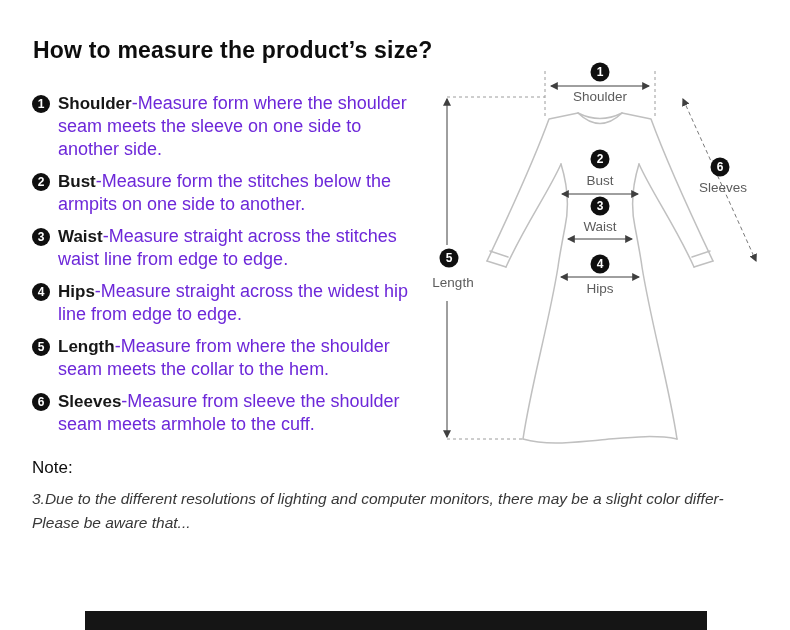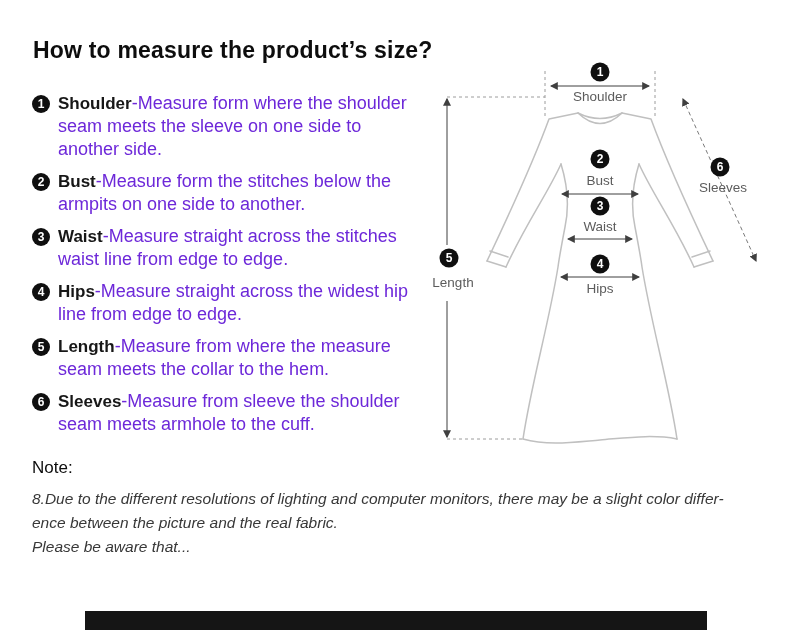--- a/index.html
+++ b/index.html
@@ -54,21 +54,21 @@
     <div class="inst">
       <span class="badge">2</span><span class="term">Bust</span><span class="desc">-Measure form the stitches below the armpits on one side to another.</span>
     </div>
     <div class="inst">
       <span class="badge">3</span><span class="term">Waist</span><span class="desc">-Measure straight across the stitches waist line from edge to edge.</span>
     </div>
     <div class="inst">
       <span class="badge">4</span><span class="term">Hips</span><span class="desc">-Measure straight across the widest hip line from edge to edge.</span>
     </div>
     <div class="inst">
-      <span class="badge">5</span><span class="term">Length</span><span class="desc">-Measure from where the measure seam meets the collar to the hem.</span>
+      <span class="badge">5</span><span class="term">Length</span><span class="desc">-Measure from where the shoulder seam meets the collar to the hem.</span>
     </div>
     <div class="inst">
       <span class="badge">6</span><span class="term">Sleeves</span><span class="desc">-Measure from sleeve the shoulder seam meets armhole to the cuff.</span>
     </div>
   </div>
 
   <svg class="diagram" width="360" height="415" viewBox="0 0 360 415">
     <defs>
       <marker id="mA" markerWidth="8" markerHeight="8" viewBox="0 0 10 10" refX="8.5" refY="5" orient="auto">
         <path d="M0,0 L10,5 L0,10 Z" fill="#3f3f3f"></path>
@@ -138,20 +138,19 @@
       <line x1="253" y1="44" x2="326" y2="206" stroke="#7a7a7a" stroke-width="1" stroke-dasharray="4 3" marker-start="url(#mB)" marker-end="url(#mA)"></line>
       <circle cx="290" cy="112" r="9.5" fill="#0f0f0f"></circle>
       <text x="290" y="116" fill="#ffffff" font-size="12" font-weight="bold" text-anchor="middle">6</text>
       <text x="293" y="137" fill="#5c5c5c" font-size="13.5" text-anchor="middle">Sleeves</text>
     </g>
   </svg>
 
   <div class="note-heading">Note:</div>
 
   <div class="note-lines">
-    <div class="nline">8.Due to the different resolutions of lighting and computer monitors, there may be a slight color differ-</div>
-    <div class="nline">ence between the picture and the real fabric.</div>
+    <div class="nline">3.Due to the different resolutions of lighting and computer monitors, there may be a slight color differ-</div>
     <div class="nline">Please be aware that...</div>
   </div>
 
   <div class="bottom-bar"></div>
 
 </div>
 
 </body></html>

